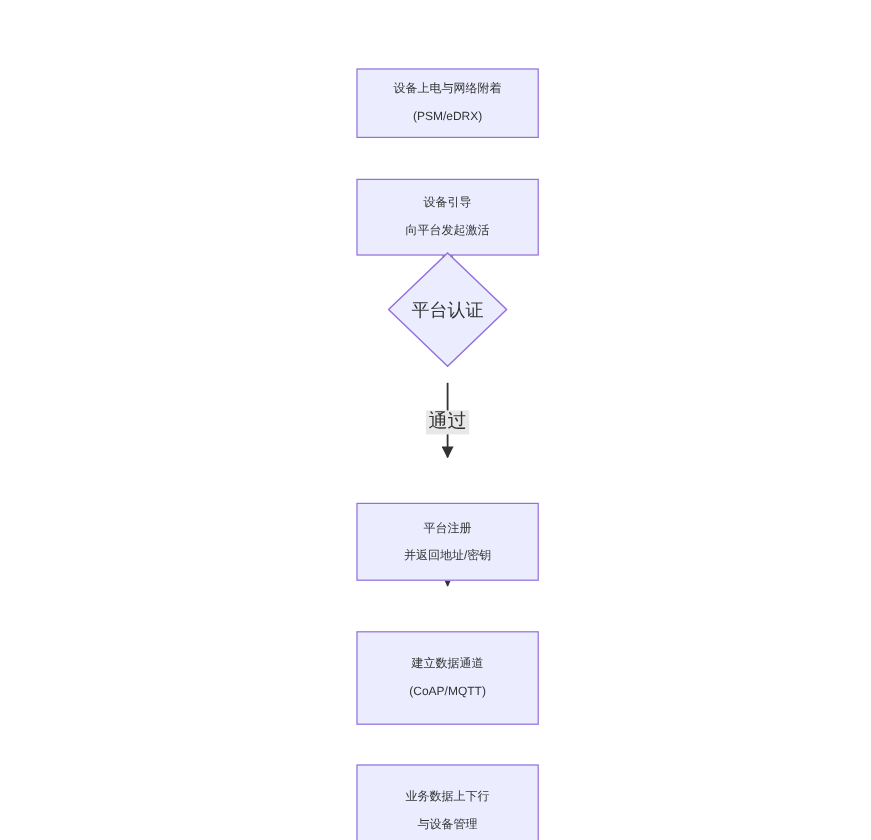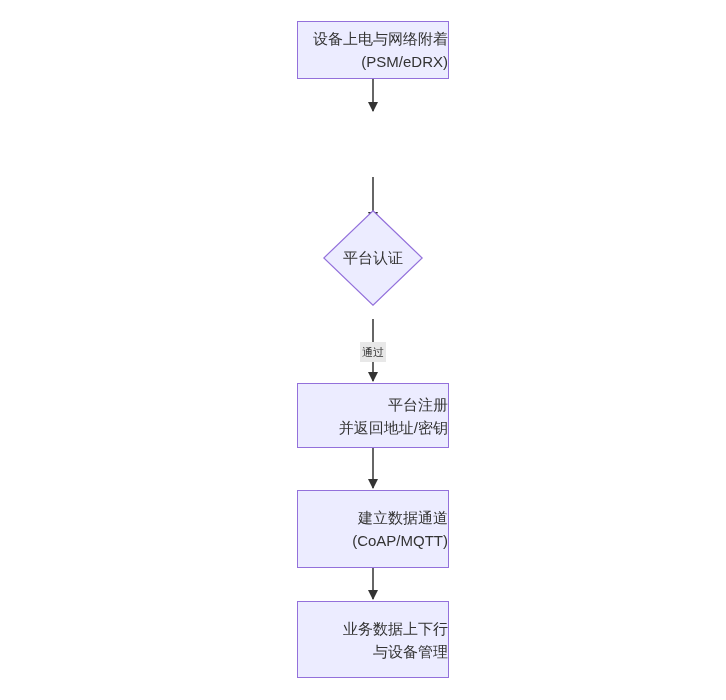--- a/index.html
+++ b/index.html
@@ -30,25 +30,26 @@
 
   .node {
     position: absolute;
     left: 297px;
     width: 152px;
     background: var(--node-fill, #ECECFF);
     border: 1.4px solid var(--node-border, #9370DB);
     color: var(--text, #333333);
     display: flex;
     flex-direction: column;
-    align-items: flex-end;
+    align-items: center;
     justify-content: center;
     text-align: center;
-    font-size: 15px;
+    font-size: 10px;
     line-height: 23px;
+    margin-top: 36px;
   }
   .node-1 { top: 21px;  height: 58px; }
   .node-2 { top: 113px; height: 64px; }
   .node-3 { top: 383px; height: 65px; }
   .node-4 { top: 490px; height: 78px; }
   .node-5 { top: 601px; height: 77px; }
 
   .diamond-wrap {
     position: absolute;
     left: 323px;
@@ -71,21 +72,21 @@
     font-size: 15px;
     color: var(--text, #333333);
   }
   .edge-label {
     position: absolute;
     left: 373px;
     top: 352px;
     transform: translate(-50%, -50%);
     background: var(--edge-label-bg, #e8e8e8);
     color: var(--text, #333333);
-    font-size: 11px;
+    font-size: 16px;
     line-height: 20px;
     padding: 0 2px;
     white-space: nowrap;
   }
 </style>
 </head>
 <body>
 
 <div class="canvas">
 
@@ -100,20 +101,24 @@
     <line class="edge-line" x1="373" y1="319" x2="373" y2="381" marker-end="url(#arrowhead)"></line>
     <line class="edge-line" x1="373" y1="448" x2="373" y2="488" marker-end="url(#arrowhead)"></line>
     <line class="edge-line" x1="373" y1="555" x2="373" y2="599" marker-end="url(#arrowhead)"></line>
   </svg>
 
   <div class="node node-1">
     <span>设备上电与网络附着</span>
     <span>(PSM/eDRX)</span>
   </div>
 
+  <div class="node node-2">
+    <span>设备引导</span>
+    <span>向平台发起激活</span>
+  </div>
 
   <div class="diamond-wrap">
     <svg class="diamond-shape" viewBox="0 0 100 96" preserveAspectRatio="none">
       <polygon points="50,0.8 99.2,48 50,95.2 0.8,48"></polygon>
     </svg>
     <span class="diamond-label">平台认证</span>
   </div>
 
   <div class="edge-label">通过</div>
 

